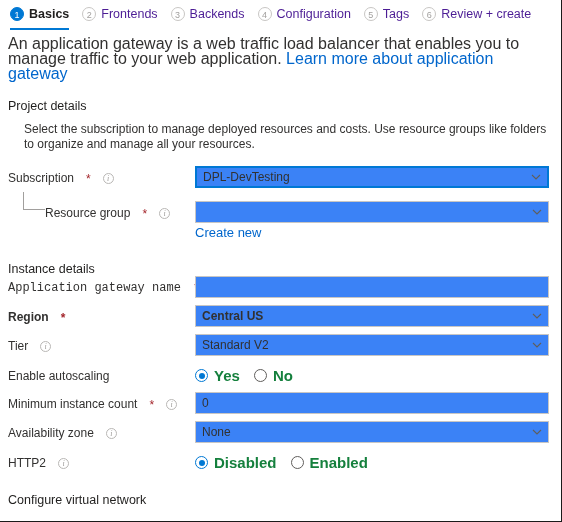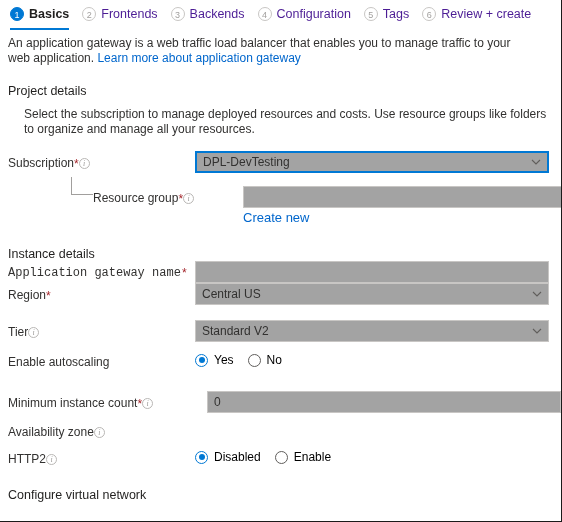--- a/index.html
+++ b/index.html
@@ -73,21 +73,21 @@
     left: 2px;
     right: 11px;
     bottom: 0;
     height: 2px;
     background: #0078d4;
   }
 
   
   .intro {
     padding: 6px 14px 0 8px;
-    font-size: 12px;
+    font-size: 16px;
     line-height: 15px;
     color: #323130;
     max-width: 548px;
   }
   a.link {
     color: #0066cc;
     text-decoration: none;
     cursor: pointer;
   }
 
@@ -114,21 +114,21 @@
   }
   .lbl {
     width: 187px;
     flex: 0 0 187px;
     font-size: 12px;
     color: #323130;
     line-height: 14px;
     padding-top: 5px;
     display: flex;
     align-items: center;
-    gap: 0;
+    gap: 12px;
   }
   .lbl .txt { white-space: nowrap; }
   .req {
     color: #a4262c;
     font-size: 12px;
     line-height: 10px;
     position: relative;
     top: 1px;
   }
   .ctl {
@@ -155,21 +155,21 @@
     cursor: pointer;
     position: relative;
     top: 0px;
   }
 
   
   .field {
     width: 354px;
     height: 22px;
     border: 1px solid #c8c6c4;
-    background: #a3a3a3;
+    background: #3b82f6;
     font-family: "Liberation Sans", sans-serif;
     font-size: 12px;
     color: #323130;
     padding: 0 6px;
     display: flex;
     align-items: center;
     position: relative;
     cursor: text;
   }
   .field.focused { border: 2px solid #0078d4; }
@@ -208,21 +208,21 @@
     content: "";
     position: absolute;
     left: 50%;
     top: 50%;
     width: 6px;
     height: 6px;
     margin: -3px 0 0 -3px;
     border-radius: 50%;
     background: #0078d4;
   }
-  .radio .rl { font-size: 12px; color: #000000; }
+  .radio .rl { font-size: 15px; color: #15803d; font-weight: bold; }
 
   
   .treeline {
     position: absolute;
     left: 23px;
     top: -9px;
     width: 22px;
     height: 18px;
     border-left: 1px solid #a19f9d;
     border-bottom: 1px solid #a19f9d;
@@ -280,21 +280,21 @@
         <span class="val">DPL-DevTesting</span>
         <span class="chev">
           <svg viewBox="0 0 10 10" width="10" height="10">
               <path d="M1 3 L5 7 L9 3" fill="none" stroke="#605e5c" stroke-width="1.1"></path>
             </svg>
         </span>
       </div>
     </div>
   </div>
 
-  <div class="row" style="margin-top:13px;margin-left:48px;">
+  <div class="row" style="margin-top:13px;">
     <span class="treeline"></span>
     <div class="lbl" style="padding-left:37px;">
       <span class="txt">Resource group</span>
       <span class="req">*</span>
       <span class="info">i</span>
     </div>
     <div class="ctl">
       <div class="field select">
         <span class="val"></span>
         <span class="chev">
@@ -316,38 +316,38 @@
       <span class="txt">Application gateway name</span>
       <span class="req">*</span>
     </div>
     <div class="ctl">
       <div class="field">
         <span class="val"></span>
       </div>
     </div>
   </div>
 
-  <div class="row" style="">
+  <div class="row" style="margin-top:7px;font-weight:bold;">
     <div class="lbl">
       <span class="txt">Region</span>
       <span class="req">*</span>
     </div>
     <div class="ctl">
       <div class="field select">
         <span class="val">Central US</span>
         <span class="chev">
           <svg viewBox="0 0 10 10" width="10" height="10">
               <path d="M1 3 L5 7 L9 3" fill="none" stroke="#605e5c" stroke-width="1.1"></path>
             </svg>
         </span>
       </div>
     </div>
   </div>
 
-  <div class="row" style="margin-top:15px;text-align:center;">
+  <div class="row" style="margin-top:7px;text-align:center;">
     <div class="lbl">
       <span class="txt">Tier</span>
       <span class="info">i</span>
     </div>
     <div class="ctl">
       <div class="field select">
         <span class="val">Standard V2</span>
         <span class="chev">
           <svg viewBox="0 0 10 10" width="10" height="10">
               <path d="M1 3 L5 7 L9 3" fill="none" stroke="#605e5c" stroke-width="1.1"></path>
@@ -368,55 +368,65 @@
           <span class="rl">Yes</span>
         </span>
         <span class="radio">
           <span class="dot"></span>
           <span class="rl">No</span>
         </span>
       </div>
     </div>
   </div>
 
-  <div class="row" style="margin-top:22px;justify-content:space-between;">
+  <div class="row" style="margin-top:8px;">
     <div class="lbl">
       <span class="txt">Minimum instance count</span>
       <span class="req">*</span>
       <span class="info">i</span>
     </div>
     <div class="ctl">
       <div class="field">
         <span class="val">0</span>
       </div>
     </div>
   </div>
 
 
   <div class="row" style="margin-top:7px;border-radius:11px;">
     <div class="lbl">
       <span class="txt">Availability zone</span>
       <span class="info">i</span>
+    </div>
+    <div class="ctl">
+      <div class="field select">
+        <span class="val">None</span>
+        <span class="chev">
+          <svg viewBox="0 0 10 10" width="10" height="10">
+              <path d="M1 3 L5 7 L9 3" fill="none" stroke="#605e5c" stroke-width="1.1"></path>
+            </svg>
+        </span>
+      </div>
     </div>
   </div>
 
   <div class="row" style="margin-top:8px;">
     <div class="lbl">
       <span class="txt">HTTP2</span>
       <span class="info">i</span>
     </div>
     <div class="ctl">
       <div class="radios">
         <span class="radio on">
           <span class="dot"></span>
           <span class="rl">Disabled</span>
         </span>
         <span class="radio">
           <span class="dot"></span>
-          <span class="rl">Enable</span>
+          <span class="rl">Enabled</span>
         </span>
       </div>
     </div>
   </div>
 
   <div class="section-head" style="margin-top:22px;">Configure virtual network</div>
 
 </div>
 
 </body></html>

